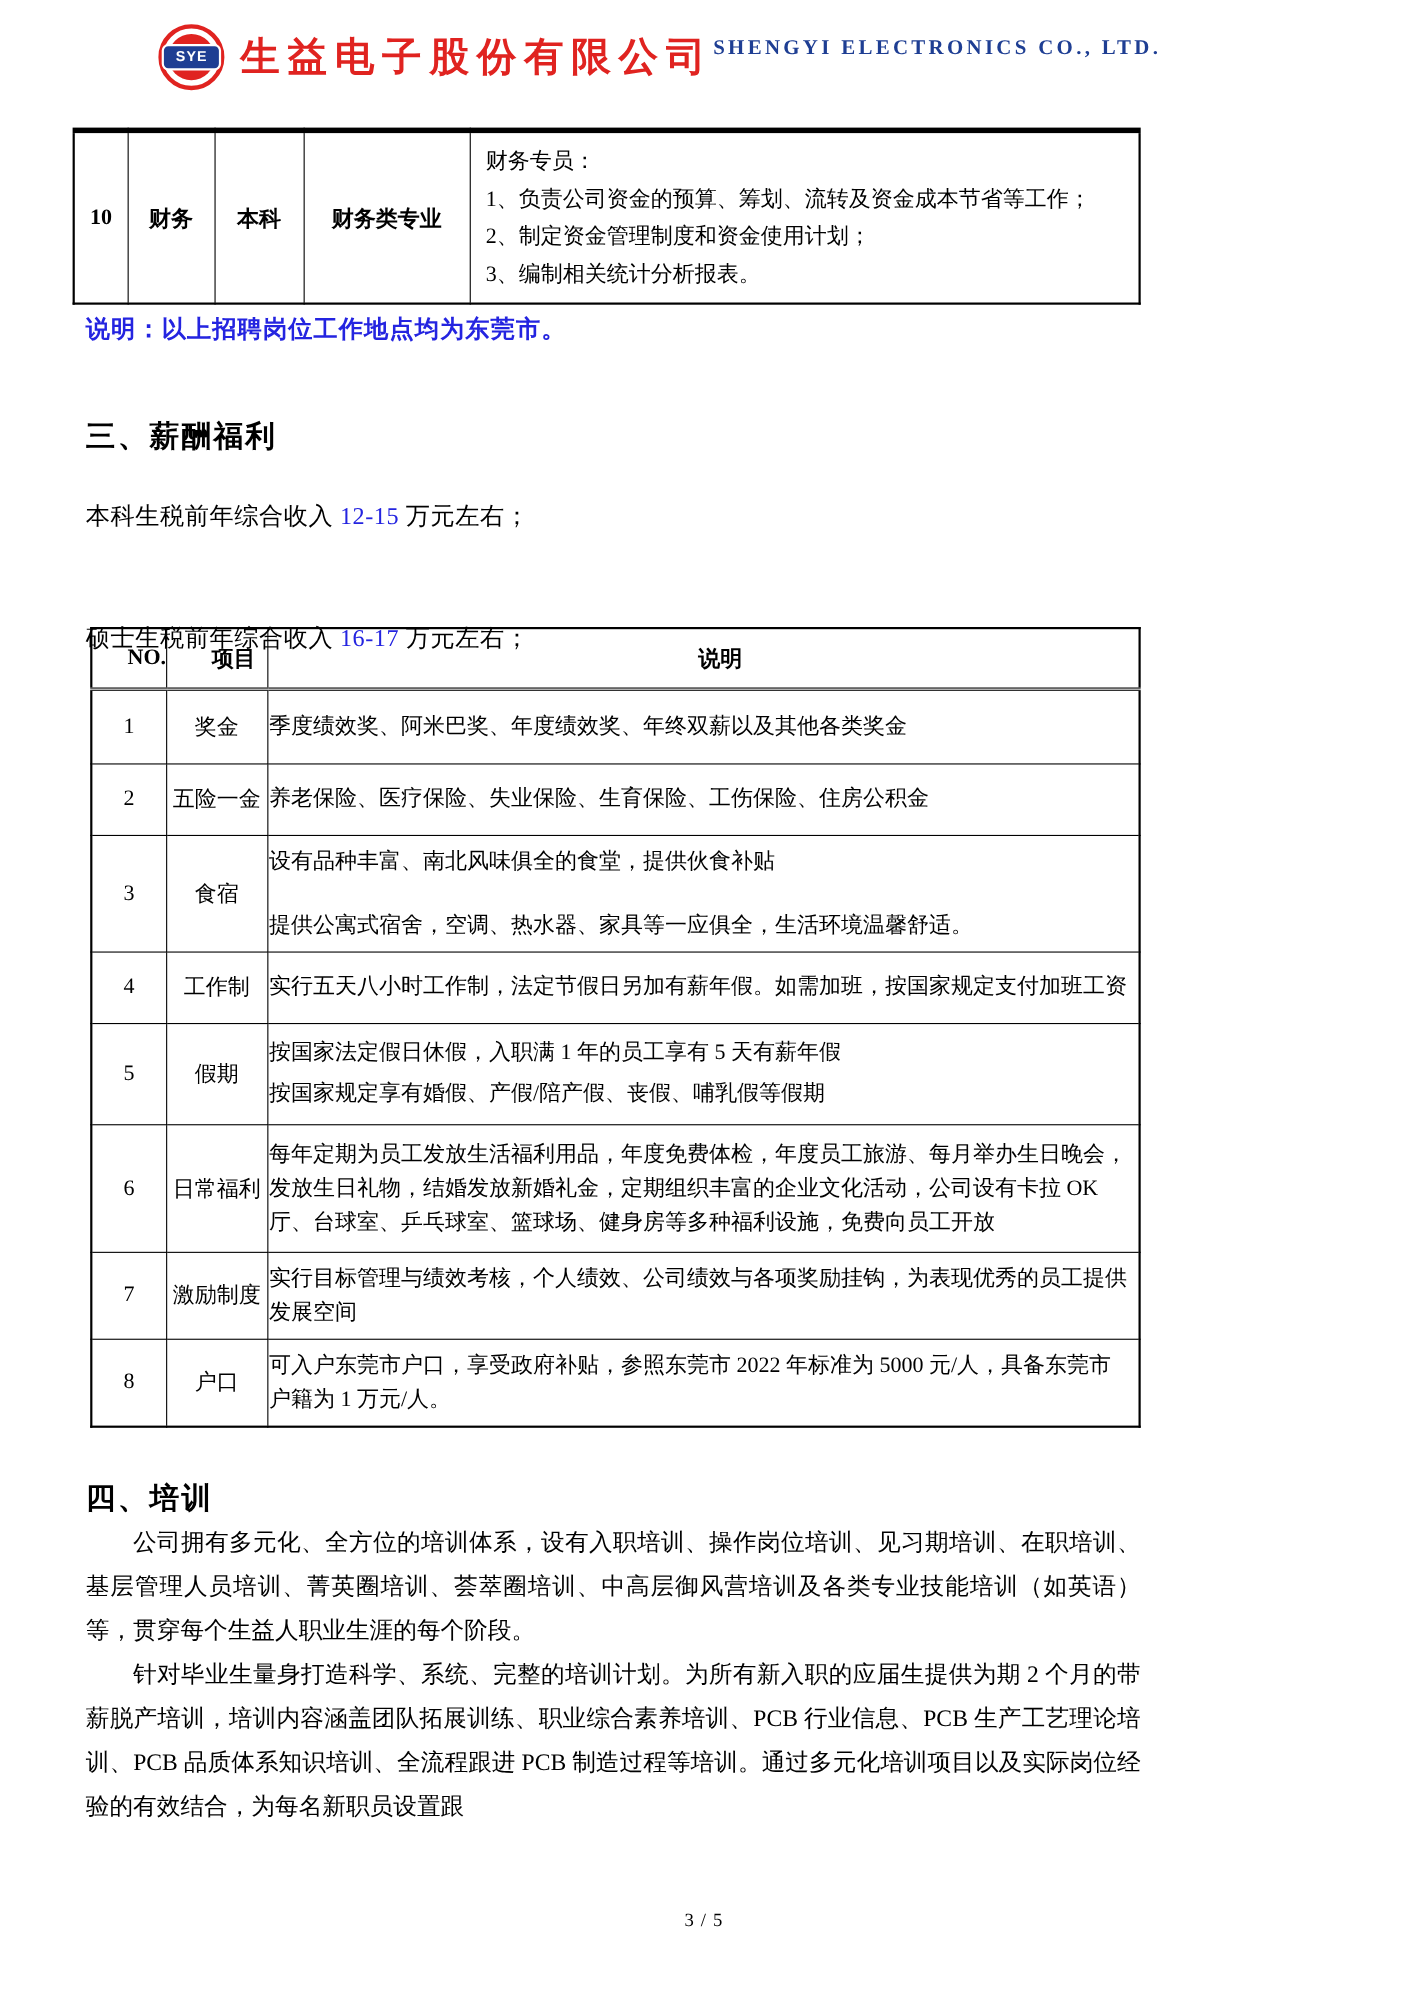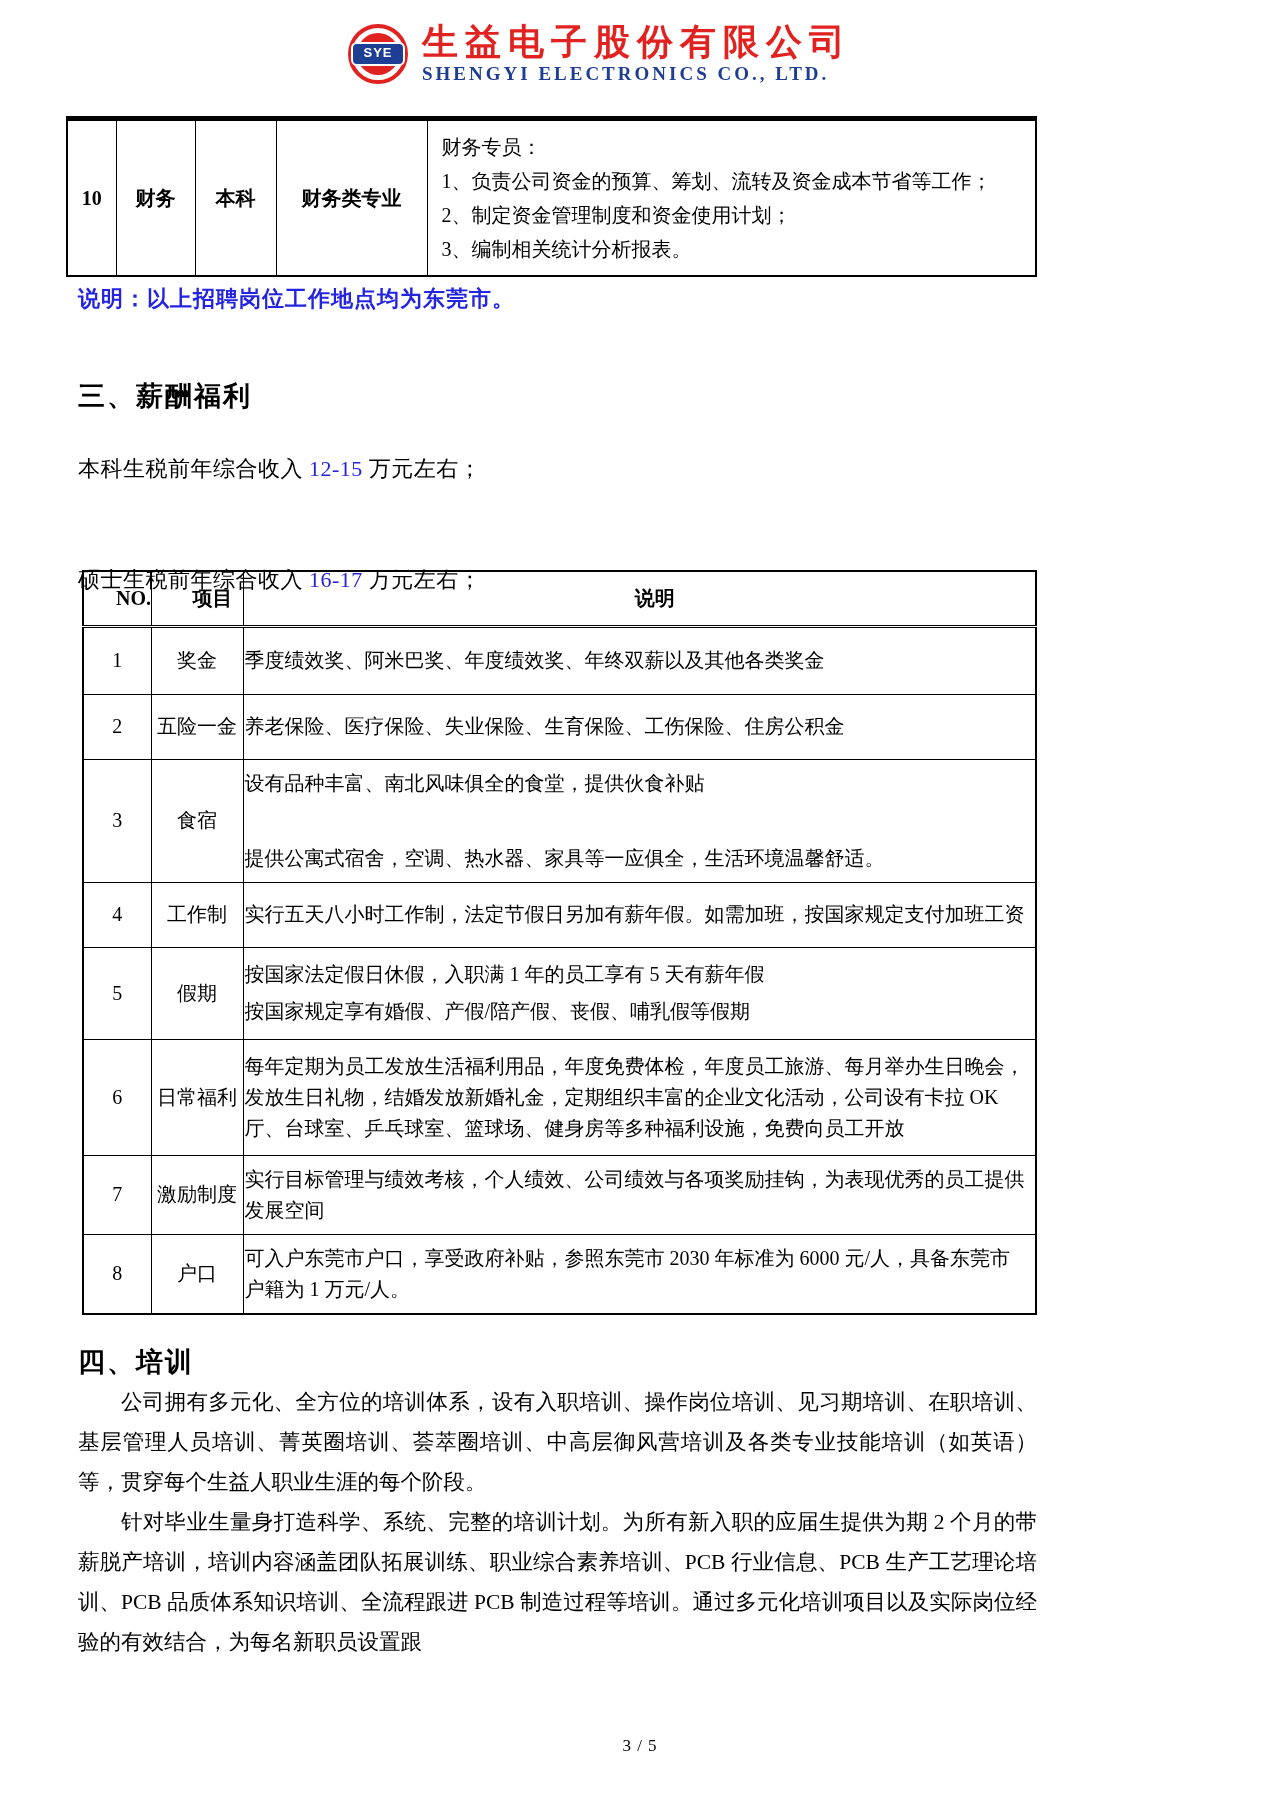--- a/index.html
+++ b/index.html
@@ -21,21 +21,21 @@
     position:relative;width:52px;height:52px;border:4px solid var(--logo-red);
     border-radius:50%;background:#fff;flex:0 0 auto;
   }
   .logo-sphere{position:absolute;top:5px;left:5px;right:5px;bottom:5px;border-radius:50%;background:var(--logo-red);}
   .logo-sye{
     position:absolute;left:-1px;right:-1px;top:50%;transform:translateY(-50%);
     height:20px;background:var(--logo-navy);border:2px solid #fff;border-radius:6px;
     color:#fff;font-weight:bold;font-size:13px;line-height:18px;text-align:center;
     font-family:"Liberation Sans",sans-serif;letter-spacing:1px;
   }
-  .logo-text{display:flex;flex-direction:column;}
+  .logo-text{display:flex;flex-direction:row;}
   .company-cn{
     color:var(--logo-red);font-size:36px;font-weight:bold;letter-spacing:7px;
     line-height:40px;white-space:nowrap;
   }
   .company-en{
     color:var(--logo-navy);font-size:19px;font-weight:bold;letter-spacing:3px;
     line-height:24px;white-space:nowrap;font-family:"Liberation Serif",serif;
   }
   
   .positions-table{
@@ -75,21 +75,21 @@
   .benefits .c-desc{padding:8px 10px 8px 1px;text-align:left;}
   .benefits .desc-p{margin:0;line-height:31px;}
   .benefits tbody tr:nth-child(1){height:68px;}
   .benefits tbody tr:nth-child(2){height:65px;}
   .benefits tbody tr:nth-child(3){height:102px;}
   .benefits tbody tr:nth-child(4){height:65px;}
   .benefits tbody tr:nth-child(5){height:92px;}
   .benefits tbody tr:nth-child(6){height:116px;}
   .benefits tbody tr:nth-child(7){height:70px;}
   .benefits tbody tr:nth-child(8){height:69px;}
-  .benefits tbody tr:nth-child(3) .desc-p + .desc-p{margin-top:44px;}
+  .benefits tbody tr:nth-child(3) .desc-p + .desc-p{margin-top:27px;}
   .benefits tbody tr:nth-child(5) .desc-p + .desc-p{margin-top:6px;}
   
   .training-body{
     position:absolute;top:1382px;left:78px;width:959px;
     font-size:21.5px;text-align:justify;
   }
   .training-body p{margin:0;text-indent:2em;line-height:40px;}
   
   .footer{
     position:absolute;top:1736px;left:0;width:100%;
@@ -213,21 +213,21 @@
           <td class="c-no">7</td>
           <td class="c-item">激励制度</td>
           <td class="c-desc">
             <p class="desc-p">实行目标管理与绩效考核，个人绩效、公司绩效与各项奖励挂钩，为表现优秀的员工提供发展空间</p>
           </td>
         </tr>
         <tr>
           <td class="c-no">8</td>
           <td class="c-item">户口</td>
           <td class="c-desc">
-            <p class="desc-p">可入户东莞市户口，享受政府补贴，参照东莞市 2030 年标准为 6000 元/人，具备东莞市户籍为 1 万元/人。</p>
+            <p class="desc-p">可入户东莞市户口，享受政府补贴，参照东莞市 2022 年标准为 5000 元/人，具备东莞市户籍为 1 万元/人。</p>
           </td>
         </tr>
       </tbody>
   </table>
 
   <div class="sec-title sec-training">四、培训</div>
   <div class="training-body">
       <p>公司拥有多元化、全方位的培训体系，设有入职培训、操作岗位培训、见习期培训、在职培训、基层管理人员培训、菁英圈培训、荟萃圈培训、中高层御风营培训及各类专业技能培训（如英语）等，贯穿每个生益人职业生涯的每个阶段。</p>
       <p>针对毕业生量身打造科学、系统、完整的培训计划。为所有新入职的应届生提供为期 2 个月的带薪脱产培训，培训内容涵盖团队拓展训练、职业综合素养培训、PCB 行业信息、PCB 生产工艺理论培训、PCB 品质体系知识培训、全流程跟进 PCB 制造过程等培训。通过多元化培训项目以及实际岗位经验的有效结合，为每名新职员设置跟</p>
     </div>

